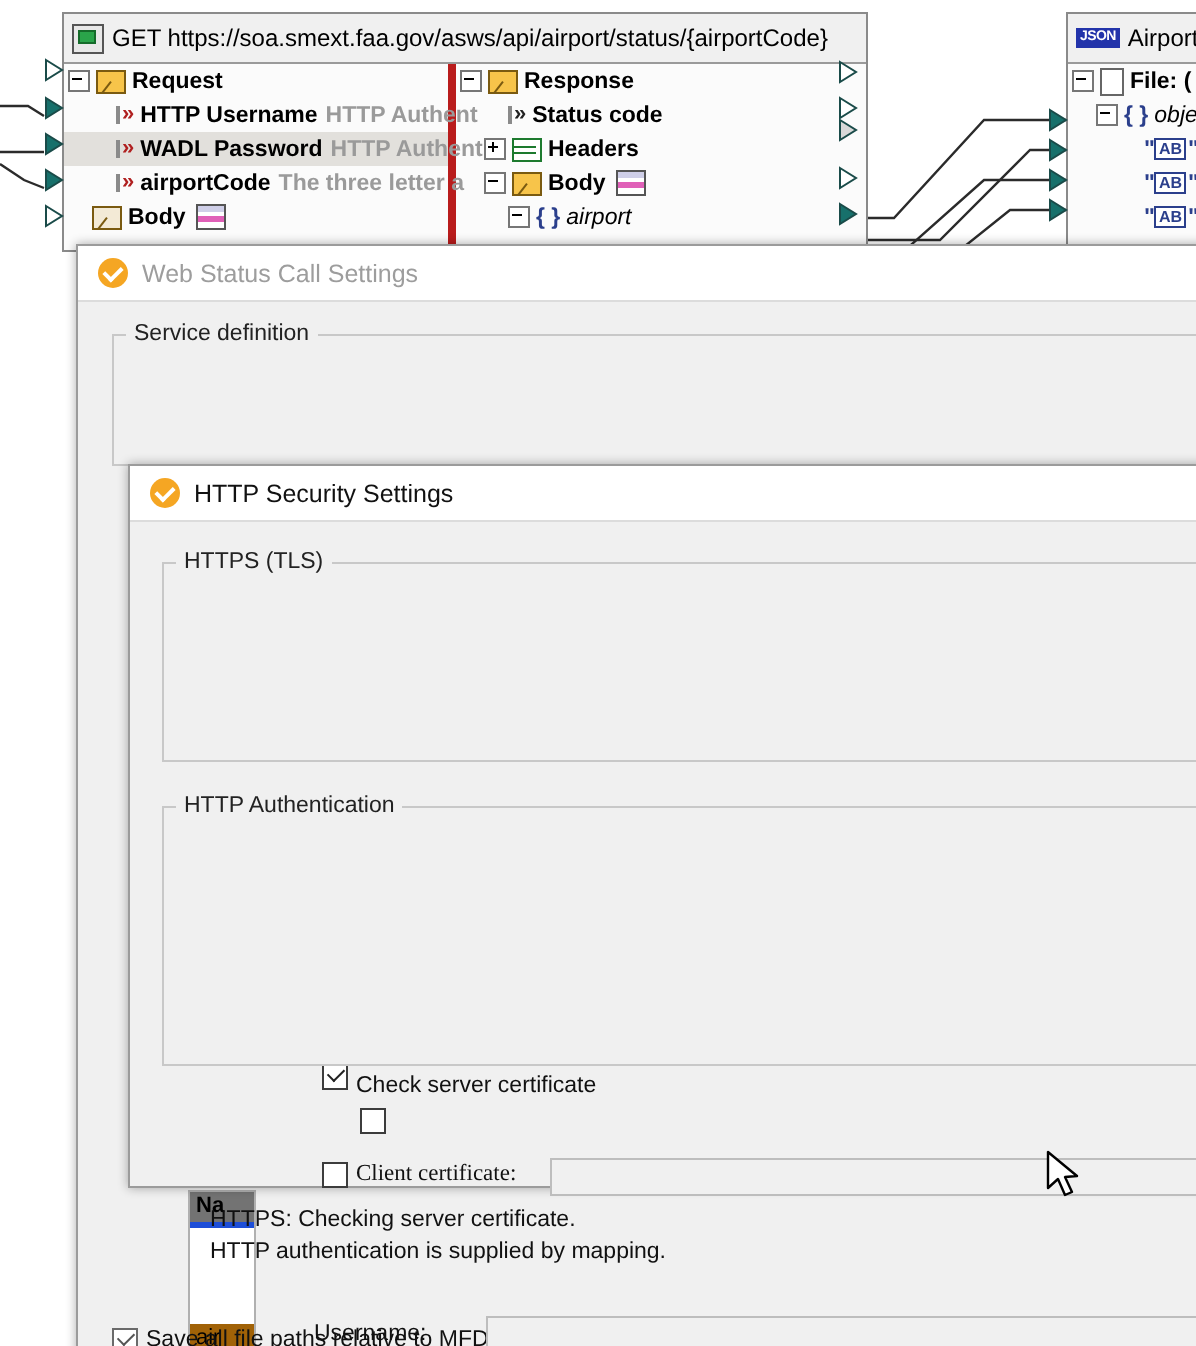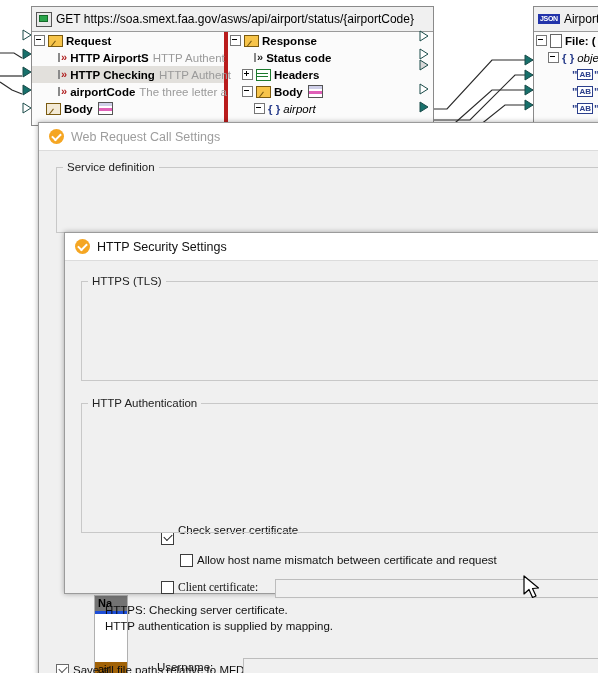--- a/index.html
+++ b/index.html
@@ -18,21 +18,21 @@
       display:flex;align-items:center;padding:0 4px;font-size:12px;white-space:nowrap;overflow:hidden;}
   .comp-body{display:flex;height:calc(100% - 24px);}
   .col{position:relative;box-sizing:border-box;}
   .col.left{border-right:4px solid #b91c1c;}
   .tree-row{height:17px;display:flex;align-items:center;white-space:nowrap;font-size:11.5px;padding-left:2px;}
   .tree-row.bold{font-weight:bold;}
   .tree-row.hl{background:#e2e0dc;}
   .ind1{padding-left:14px;}
   .ind2{padding-left:26px;}
   .ind3{padding-left:38px;}
-  .dim{color:#9a9a9a;font-weight:normal;padding-left:4px;}
+  .dim{color:#9a9a9a;font-weight:bold;padding-left:4px;}
   .ital{font-style:italic;}
 
   
   .exp{width:9px;height:9px;border:1px solid #767676;background:#fff;display:inline-block;
       position:relative;margin-right:3px;flex:0 0 auto;}
   .exp:before{content:"";position:absolute;left:1px;top:3px;width:5px;height:1px;background:#000;}
   .exp.plus:after{content:"";position:absolute;left:3px;top:1px;width:1px;height:5px;background:#000;}
 
   
   .env{width:13px;height:10px;background:#f7c44a;border:1px solid #7a5a10;display:inline-block;
@@ -130,29 +130,29 @@
         <div class="tree-row bold">
           <span class="exp"></span>
           <span class="env"></span>
           <span>Request</span>
         </div>
         <div class="tree-row bold ind2">
           <span class="attr">
               <i></i>
               <b>»</b>
             </span>
-          <span>HTTP AirportS</span>
+          <span>HTTP Username</span>
           <span class="dim">HTTP Authent</span>
         </div>
         <div class="tree-row bold ind2 hl">
           <span class="attr">
               <i></i>
               <b>»</b>
             </span>
-          <span>HTTP Checking</span>
+          <span>WADL Password</span>
           <span class="dim">HTTP Authent</span>
         </div>
         <div class="tree-row bold ind2">
           <span class="attr">
               <i></i>
               <b>»</b>
             </span>
           <span>airportCode</span>
           <span class="dim">The three letter a</span>
         </div>
@@ -252,21 +252,21 @@
       <polygon points="525,70 533,75 525,80" fill="#17706b"></polygon>
       <polygon points="525,85 533,90 525,95" fill="#17706b"></polygon>
       <polygon points="525,100 533,105 525,110" fill="#17706b"></polygon>
     </g>
   </svg>
 </div>
 
 <div class="dlg" style="left:38px;top:122px;width:584px;height:560px;">
   <div class="dlg-title">
     <span class="dot"></span>
-    <span class="t t-grey">Web Request Call Settings</span>
+    <span class="t t-grey">Web Status Call Settings</span>
   </div>
 
   <fieldset class="grp" style="left:17px;top:38px;width:548px;height:72px;">
     <legend>Service definition</legend>
   </fieldset>
   <div class="rb" style="left:29px;top:186px;"></div>
   <div class="lbl" style="left:47px;top:186px;">WSDL</div>
   <div class="rb on" style="left:29px;top:207px;"></div>
   <div class="lbl" style="left:47px;top:207px;">Manual</div>
   <div class="btn" style="left:178px;top:203px;width:140px;height:21px;">Import from WADL file...</div>
@@ -301,24 +301,23 @@
   <div class="dlg-title">
     <span class="dot"></span>
     <span class="t t-black">HTTP Security Settings</span>
   </div>
 
   <fieldset class="grp" style="left:16px;top:42px;width:528px;height:106px;">
     <legend>HTTPS (TLS)</legend>
   </fieldset>
 
   <div class="cb on" style="left:96px;top:299px;"></div>
-  <div class="lbl" style="left:113px;top:291px;text-align:right;">Check server certificate</div>
+  <div class="lbl" style="left:113px;top:304px;text-align:right;">Check server certificate</div>
 
   <div class="cb" style="left:115px;top:321px;"></div>
-  <div class="lbl" style="left:132px;top:321px;">Allow host name mismatch between certificate and request</div>
 
   <div class="cb" style="left:96px;top:348px;"></div>
   <div class="lbl" style="left:113px;top:348px;font-family:Liberation Serif, serif;">Client certificate:</div>
   <div class="tbox" style="left:210px;top:346px;width:333px;height:19px;" title=""></div>
 
   <fieldset class="grp" style="left:16px;top:164px;width:528px;height:136px;">
     <legend>HTTP Authentication</legend>
   </fieldset>
 
   <div class="lbl" style="left:92px;top:428px;">Username:</div>

